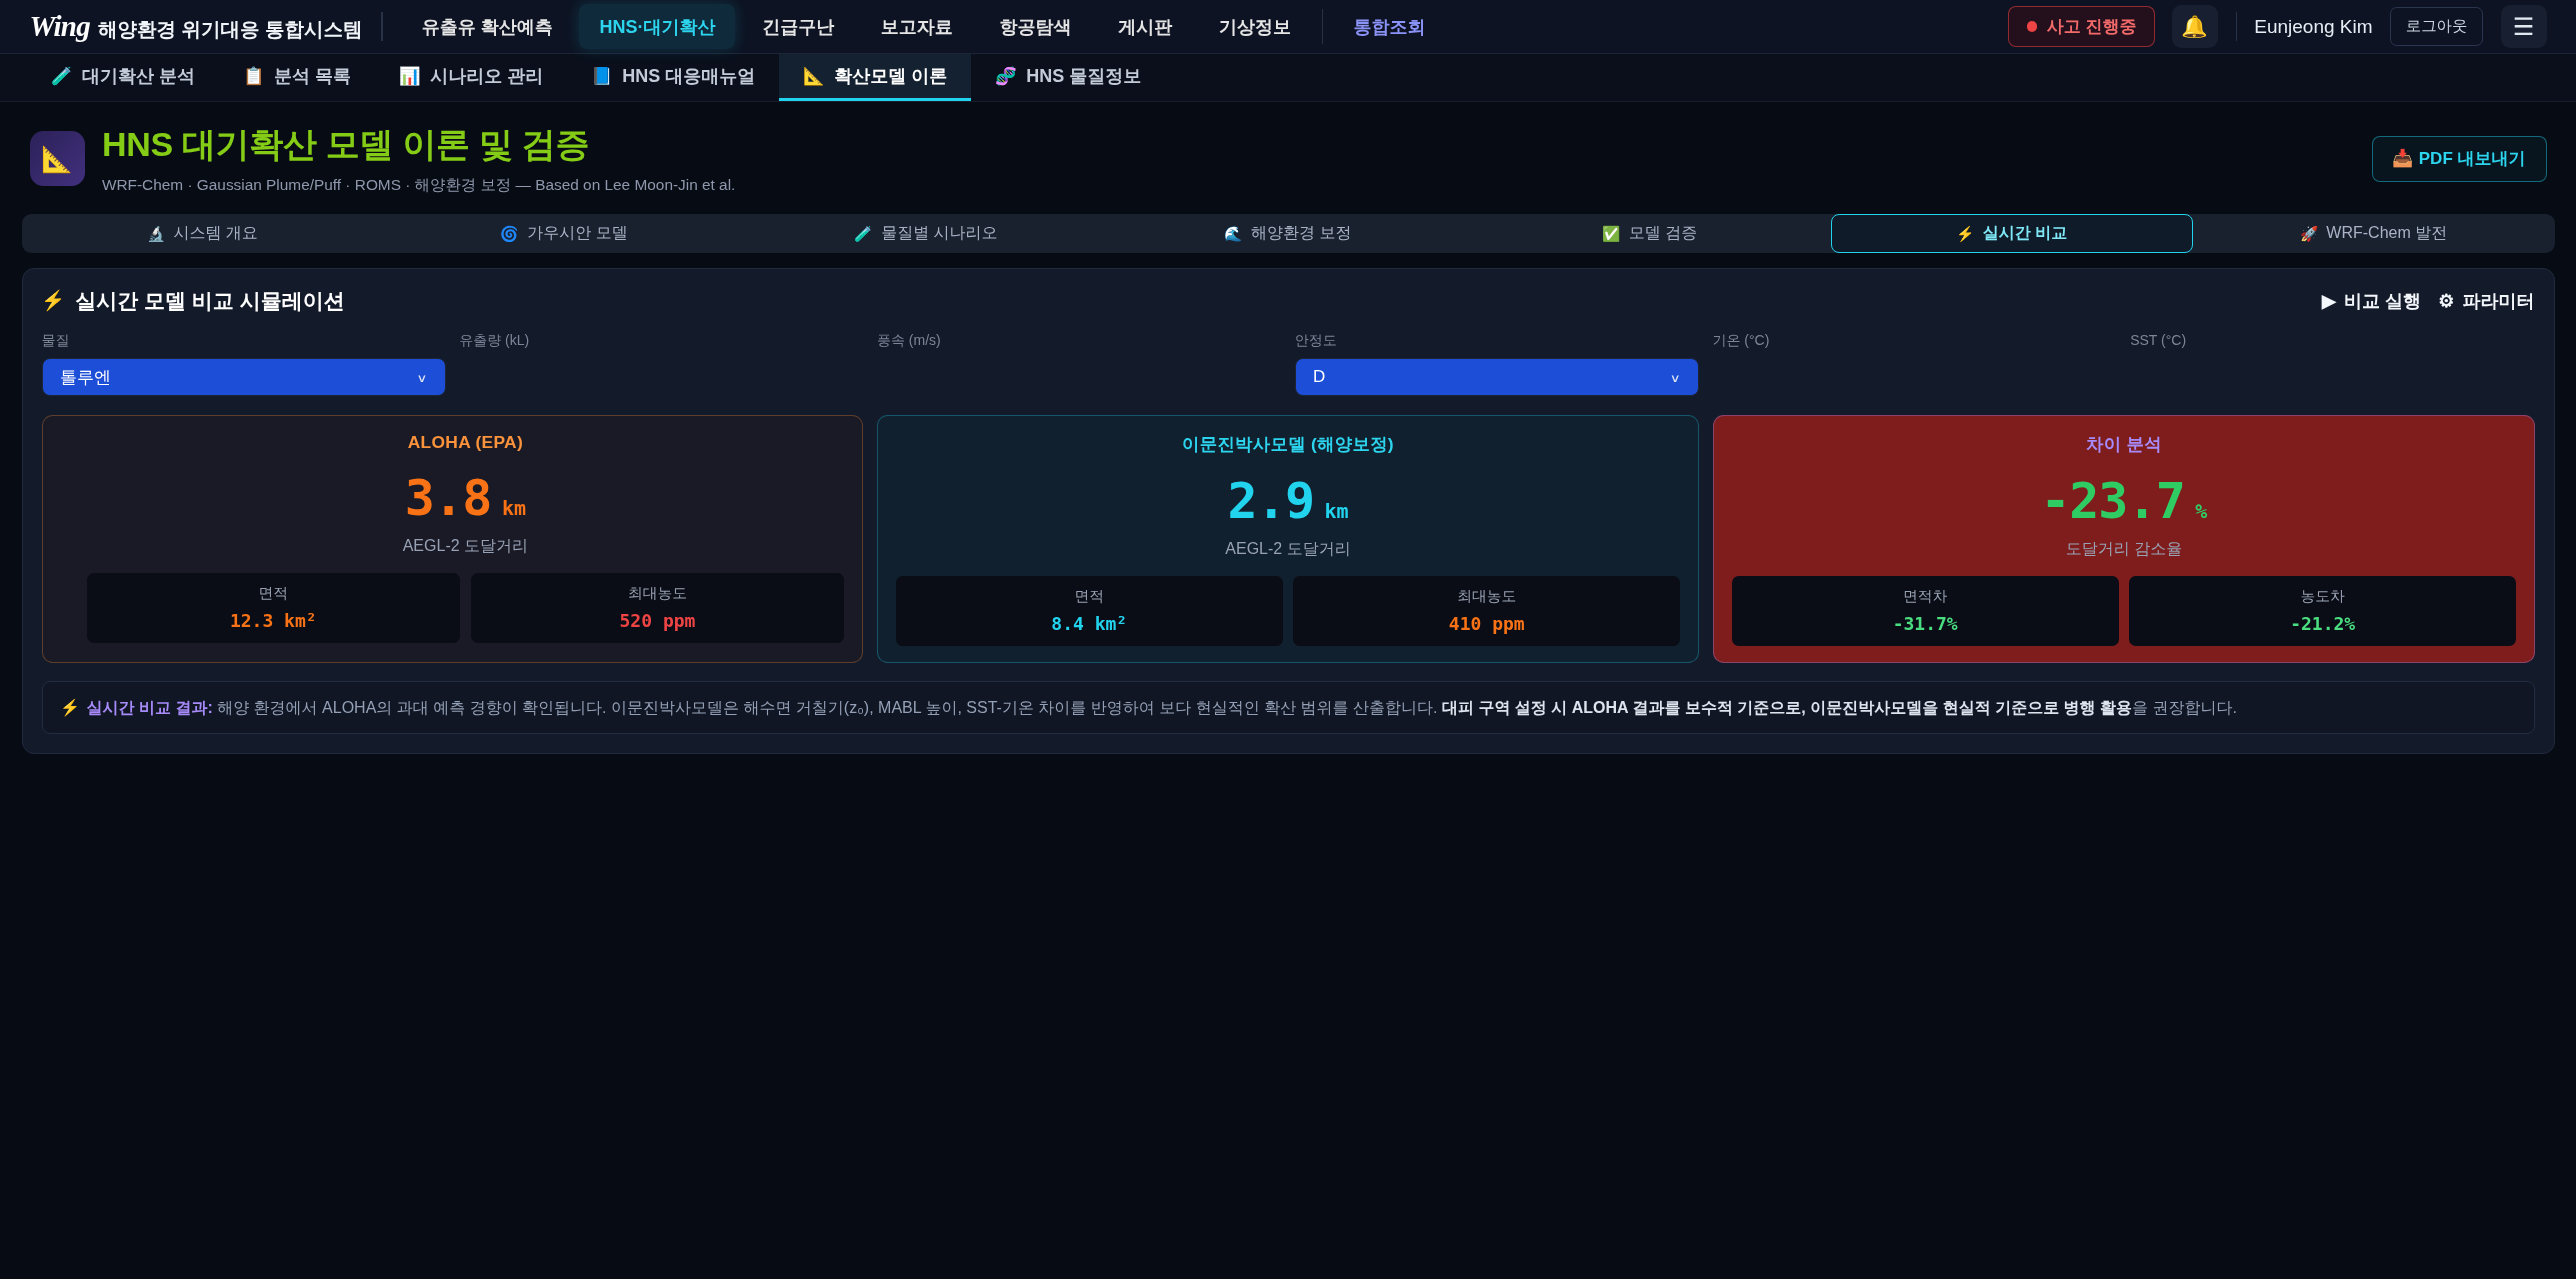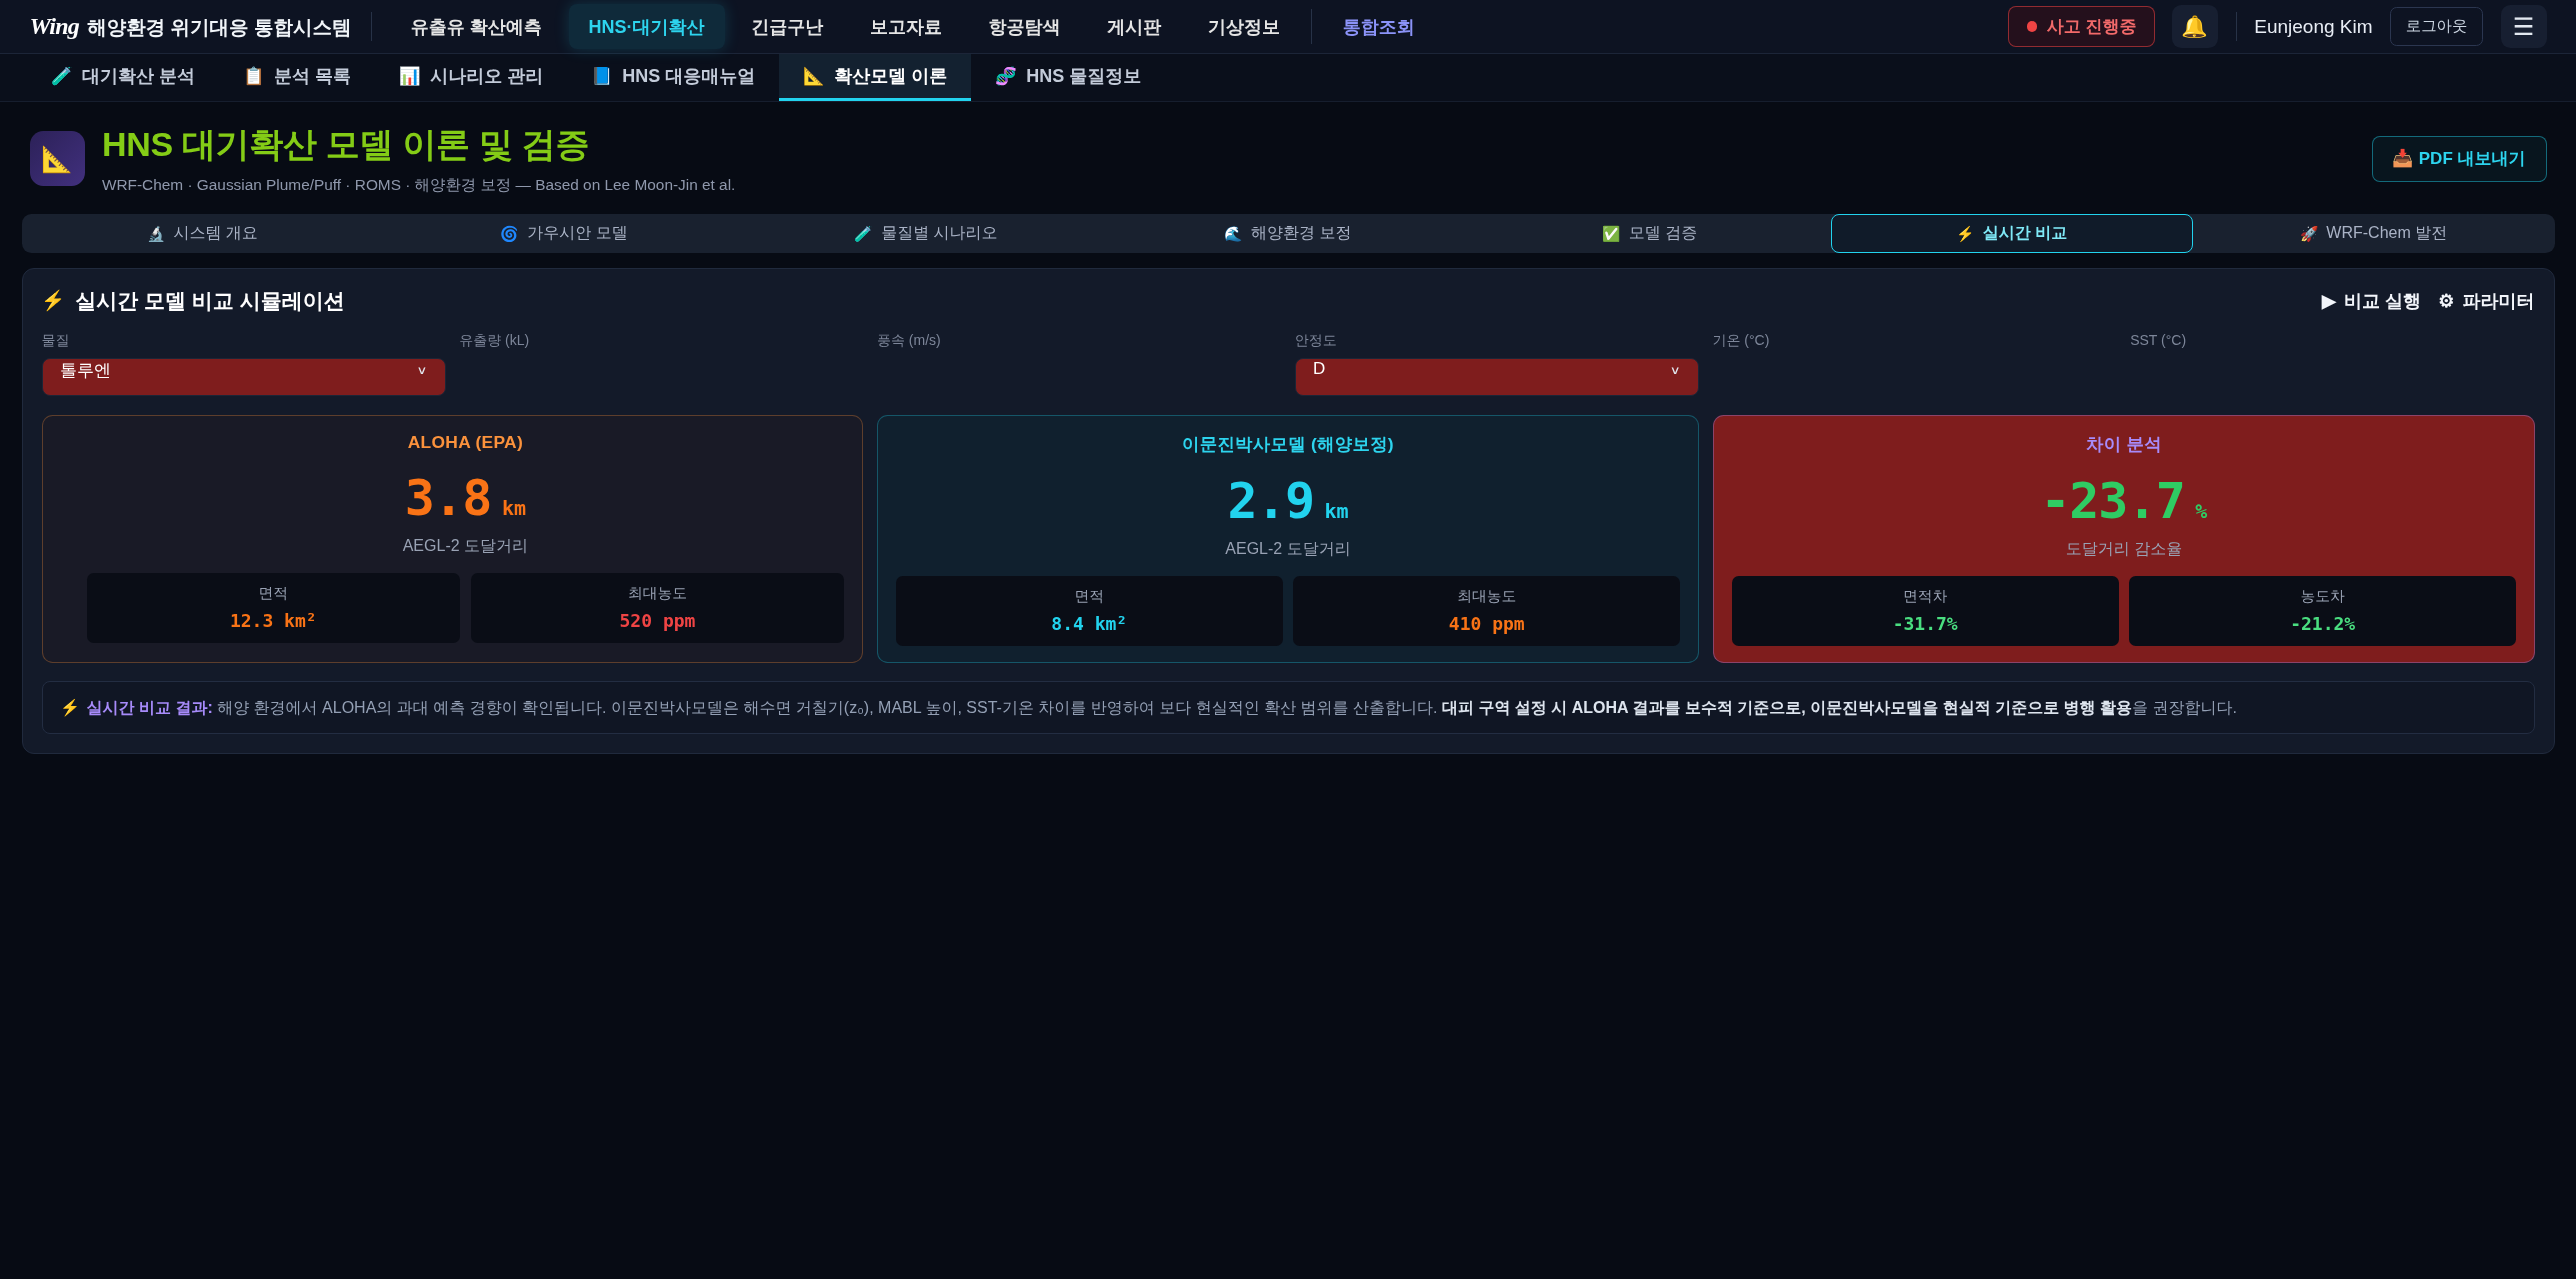--- a/index.html
+++ b/index.html
@@ -13,21 +13,21 @@
   .mono { font-family:"DejaVu Sans Mono", monospace; }
 
   
   .topbar {
     height:54px; background:#0d1322; border-bottom:0.7px solid #1c2538;
     display:flex; align-items:center; justify-content:space-between;
     padding:0 29.5px;
   }
   .topbar-left { display:flex; align-items:center; gap:19px; height:100%; }
   .logo { display:flex; align-items:baseline; gap:8px; white-space:nowrap; }
-  .logo-mark { font-family:"Liberation Serif", serif; font-style:italic; font-weight:bold; font-size:24px; color:#ffffff; letter-spacing:-0.7px;text-align:right; }
+  .logo-mark { font-family:"Liberation Serif", serif; font-style:italic; font-weight:bold; font-size:29px; color:#ffffff; letter-spacing:-0.7px;text-align:right; }
   .logo-title { font-size:19.5px; font-weight:bold; color:#f1f5f9; }
   .vdiv { width:1.3px; height:29.5px; background:#273247; }
   .mainmenu { display:flex; align-items:center; gap:6.7px; height:100%; }
   .menu-item {
     font-size:18px; font-weight:bold; color:#e5e5e5;
     padding:10.7px 20px; border-radius:8px; cursor:pointer; white-space:nowrap;
   }
   .menu-item.active { background:rgba(34,211,238,0.12); color:#2dd4ee; box-shadow:0 0 14.8px rgba(34,211,238,0.18); }
   .menu-item.accent { color:#8b93f8; }
   .menu-div { width:1.3px; height:35px; background:#273247; margin:0 4px; }
@@ -109,22 +109,22 @@
   .panel-actions { display:flex; align-items:center; gap:17.4px; }
   .action-btn {
     background:transparent; border:none; color:#f3f6fb; font-size:18px; font-weight:bold;
     display:flex; align-items:center; gap:8px; cursor:pointer; white-space:nowrap;
     font-family:"Liberation Sans", sans-serif;
   }
 
   .controls { display:grid; grid-template-columns:repeat(6,1fr); gap:13.4px; margin-top:17.4px; }
   .control label { display:block; font-size:14px; color:#7d8699; margin-bottom:8px; white-space:nowrap; }
   .select {
-    height:38px; background:#7f1d1d; border:0.7px solid #1c2536; border-radius:8px;
-    display:flex; justify-content:space-between;
+    height:38px; background:#1d4ed8; border:0.7px solid #1c2536; border-radius:8px;
+    display:flex; align-items:center; justify-content:space-between;
     padding:0 17.4px; font-size:17px; color:#ffffff; cursor:pointer;gap:20px;
   }
   .select .chevron { font-size:14.8px; color:#e2e8f0; transform:scaleY(0.75); }
   .ghost-input {
     height:38px; width:100%; background:transparent; border:none; outline:none;
     color:#e2e8f0; font-size:17px; font-family:"Liberation Sans", sans-serif;
   }
 
   .cards { display:grid; grid-template-columns:repeat(3,1fr); gap:14.8px; margin-top:19px; }
   .card { border-radius:10.7px; padding:16px 17.4px; text-align:center; }

